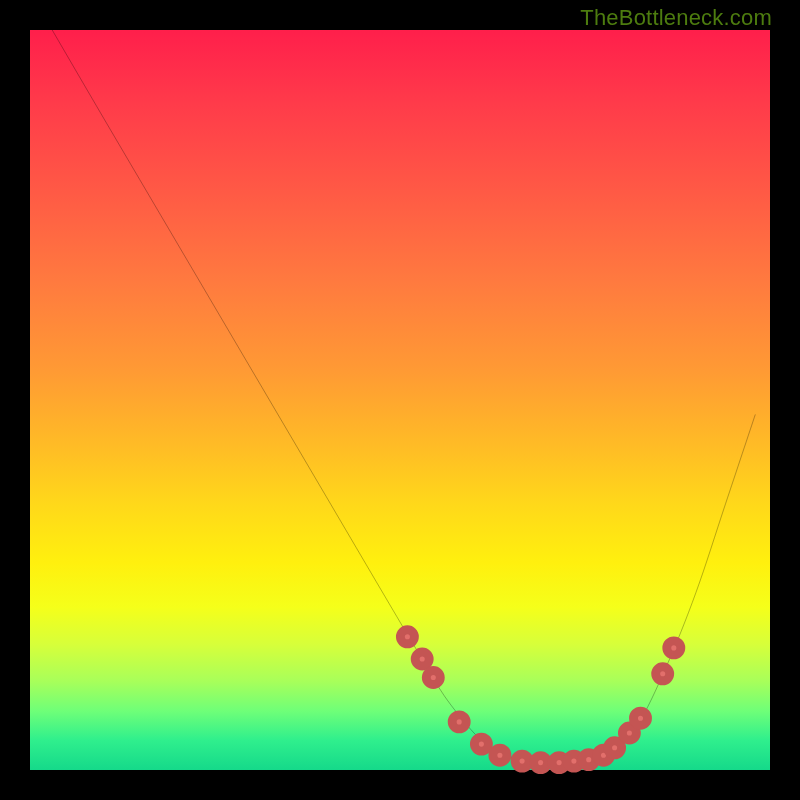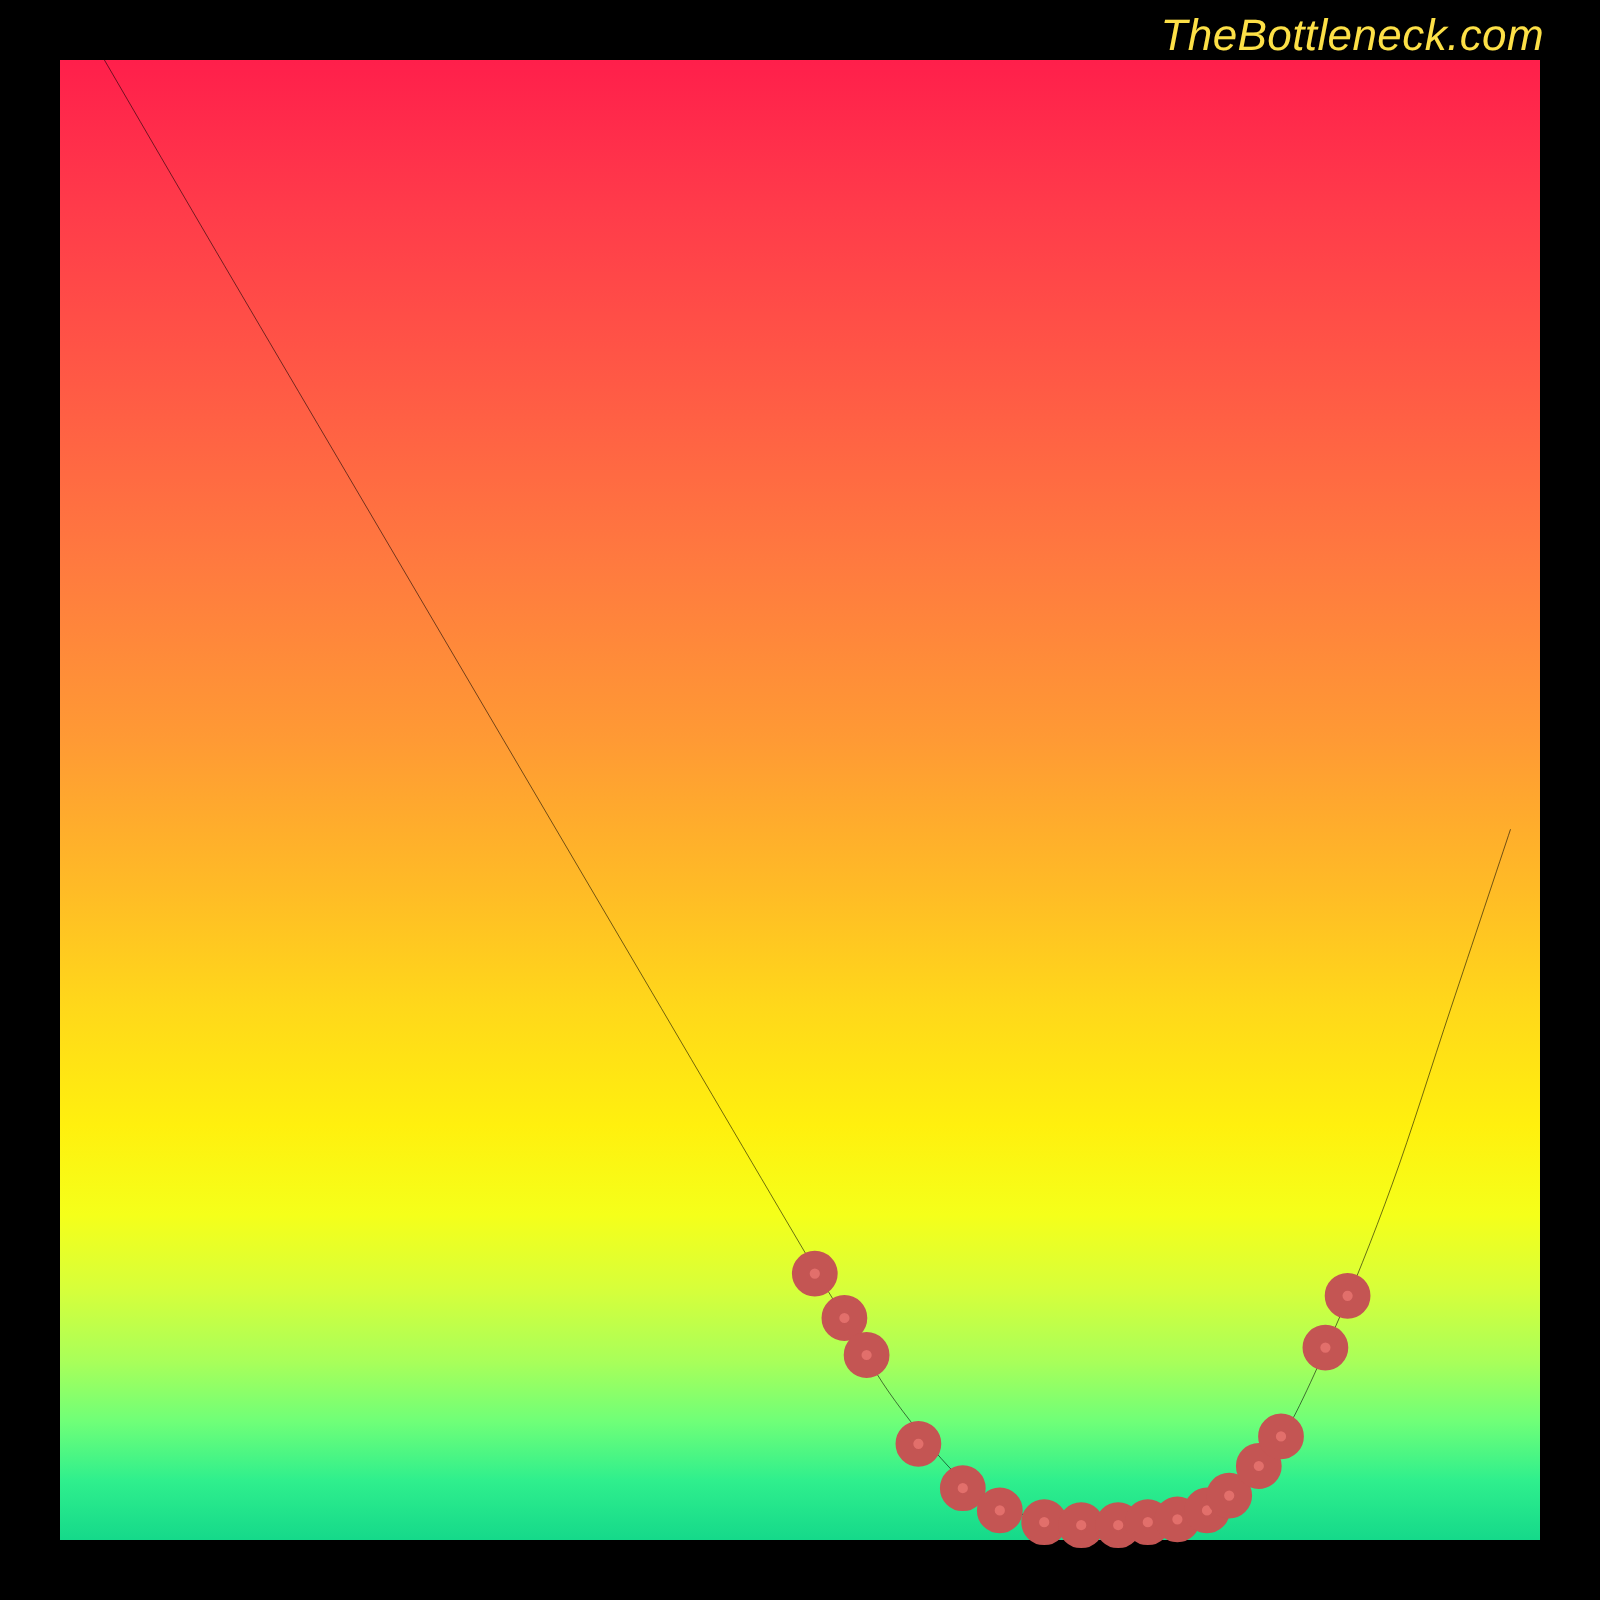--- a/index.html
+++ b/index.html
@@ -54,26 +54,25 @@
   }
   .dot {
     fill: #e26f6b;
     stroke: #c45553;
     stroke-width: 1.2;
   }
   .watermark {
     position: absolute;
     top: 5px;
     right: 28px;
-    color: #fde047;
+    color: #4d7c0f;
     font-size: 22px;
     letter-spacing: 0.2px;
     font-weight: 400;
     user-select: none;
-    font-style: italic;
   }
 </style>
 </head>
 <body>
 
 <div class="stage">
   <div class="watermark">TheBottleneck.com</div>
 
   <div class="plot">
     <div class="gradient"></div>

